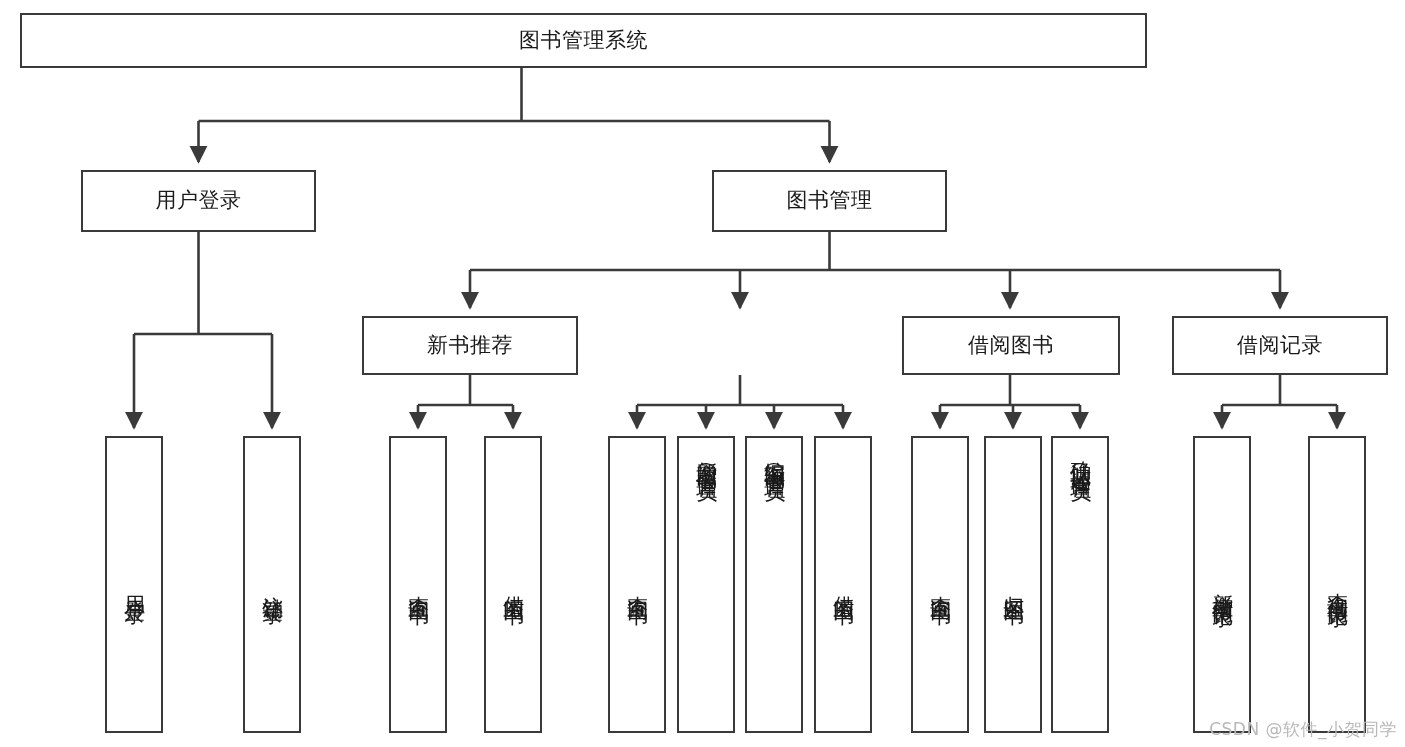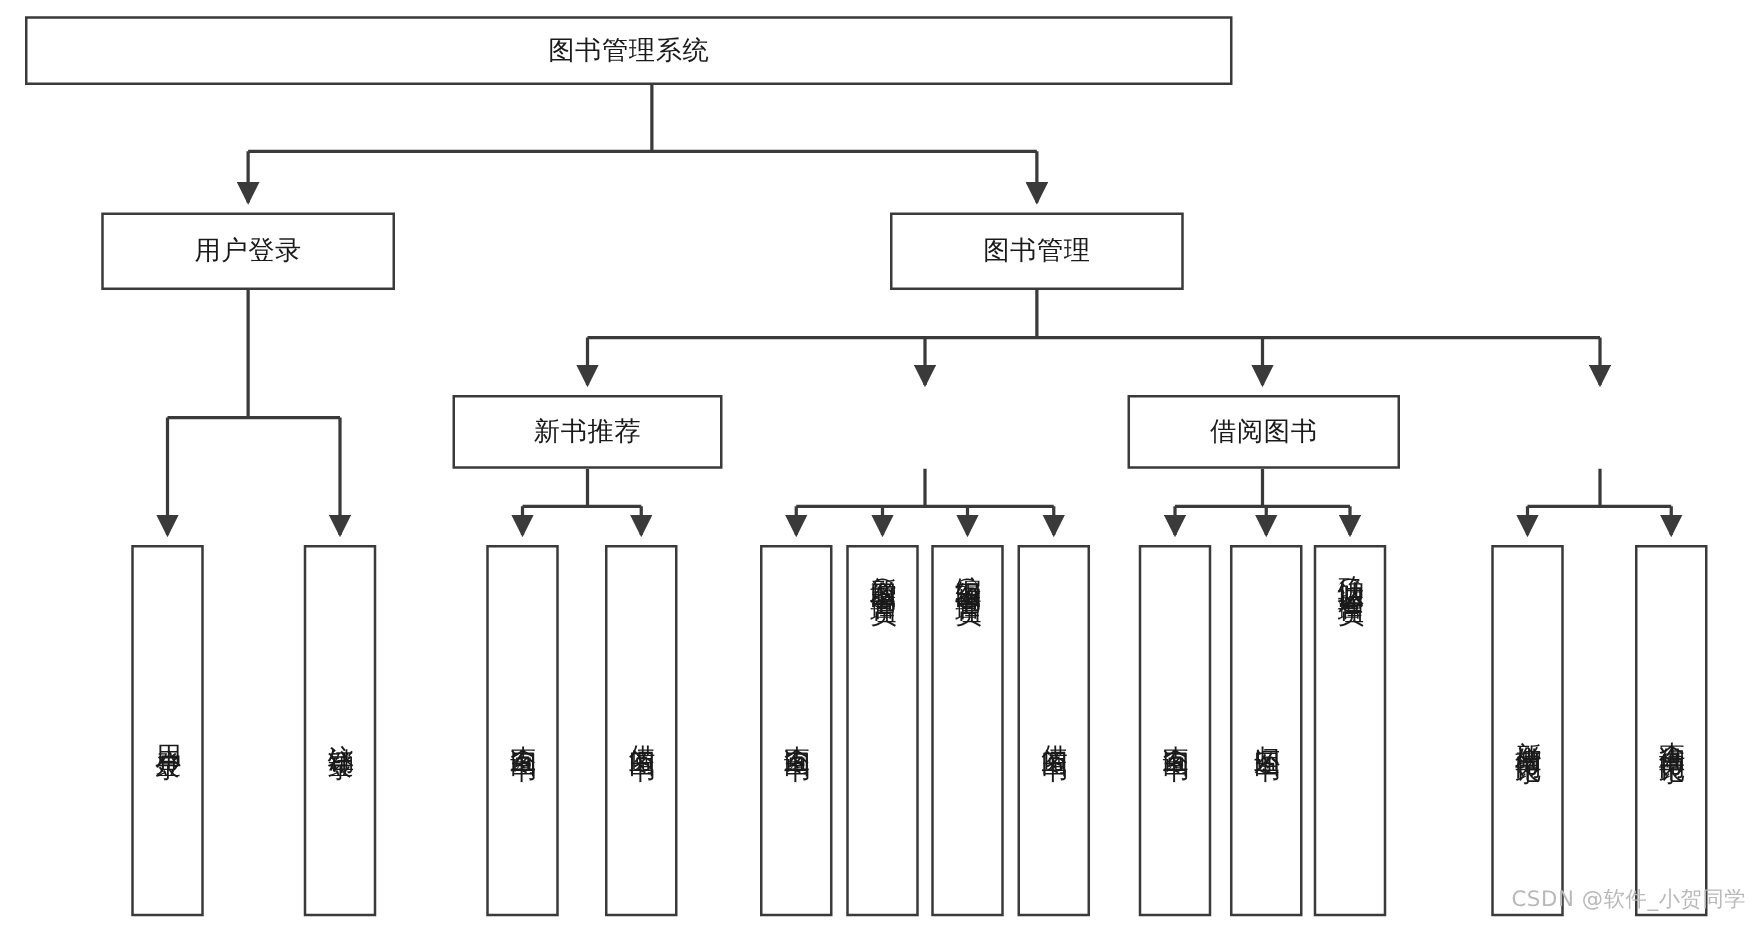--- a/index.html
+++ b/index.html
@@ -56,21 +56,21 @@
     align-items: flex-start;
     padding-top: 6px;
   }
   .node.leaf.short {
     align-items: center;
     padding-top: 0;
   }
   .watermark {
     position: absolute;
     right: 8px;
-    bottom: 16px;
+    bottom: 6px;
     font-size: 17px;
     color: #b9b9b9;
     letter-spacing: 0.5px;
     z-index: 3;
     white-space: nowrap;
   }
 </style>
 </head>
 <body>
 
@@ -123,36 +123,39 @@
       <path d="M 1013 405 L 1013 428" marker-end="url(#arrow)"></path>
       <path d="M 1080 405 L 1080 428" marker-end="url(#arrow)"></path>
 
       <path d="M 1280 375 L 1280 405"></path>
       <path d="M 1222 405 L 1337 405"></path>
       <path d="M 1222 405 L 1222 428" marker-end="url(#arrow)"></path>
       <path d="M 1337 405 L 1337 428" marker-end="url(#arrow)"></path>
     </g>
   </svg>
 
-  <div class="node" id="node-root" style="left: 20px; top: 13px; width: 966px; height: 55px;">
+  <div class="node" id="node-root" style="left: 20px; top: 13px; width: 1127px; height: 55px;">
     <span class="node-label">图书管理系统</span>
   </div>
 
   <div class="node" id="node-l2-0" style="left: 81px; top: 170px; width: 235px; height: 62px;">
     <span class="node-label">用户登录</span>
   </div>
   <div class="node" id="node-l3-0" style="left: 362px; top: 316px; width: 216px; height: 59px;">
     <span class="node-label">新书推荐</span>
   </div>
 
   <div class="node" id="node-l2-1" style="left: 712px; top: 170px; width: 235px; height: 62px;">
     <span class="node-label">图书管理</span>
   </div>
   <div class="node" id="node-l3-2" style="left: 902px; top: 316px; width: 218px; height: 59px;">
     <span class="node-label">借阅图书</span>
+  </div>
+  <div class="node" id="node-l3-3" style="left: 1172px; top: 316px; width: 216px; height: 59px;">
+    <span class="node-label">借阅记录</span>
   </div>
 
   <div class="node leaf short" id="node-leaf-0" style="left: 105px; top: 436px; width: 58px; height: 297px;">
     <span class="node-label">用户登录</span>
   </div>
   <div class="node leaf short" id="node-leaf-1" style="left: 243px; top: 436px; width: 58px; height: 297px;">
     <span class="node-label">注销登录</span>
   </div>
   <div class="node leaf short" id="node-leaf-2" style="left: 389px; top: 436px; width: 58px; height: 297px;">
     <span class="node-label">查询图书</span>

